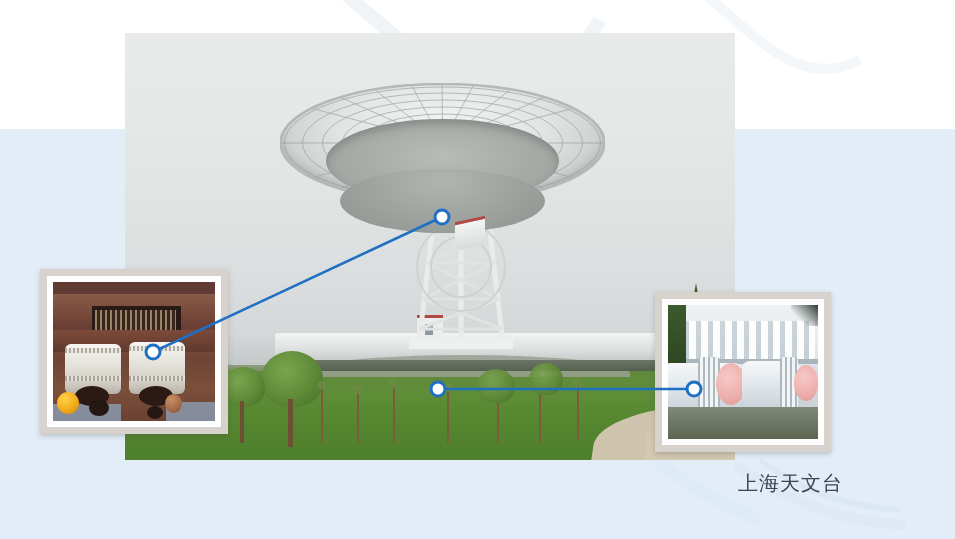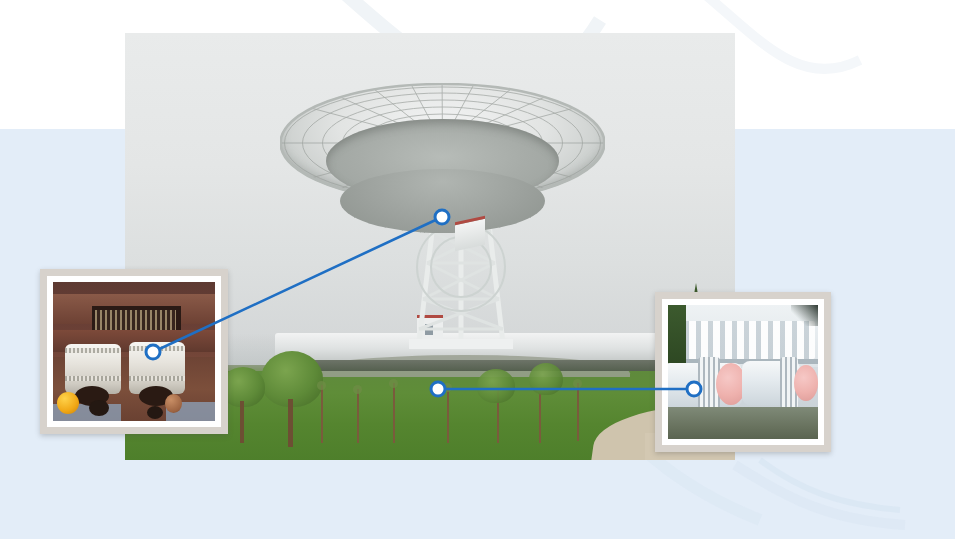--- a/index.html
+++ b/index.html
@@ -543,14 +543,15 @@
       <line x1="438" y1="389" x2="694" y2="389"></line>
     </g>
     <g fill="#ffffff" stroke="#1f6fc4" stroke-width="3">
       <circle cx="442" cy="217" r="7"></circle>
       <circle cx="438" cy="389" r="7"></circle>
       <circle cx="153" cy="352" r="7"></circle>
       <circle cx="694" cy="389" r="7"></circle>
     </g>
   </svg>
 
+  <div class="caption">上海天文台</div>
 
 </div>
 
 </body></html>

